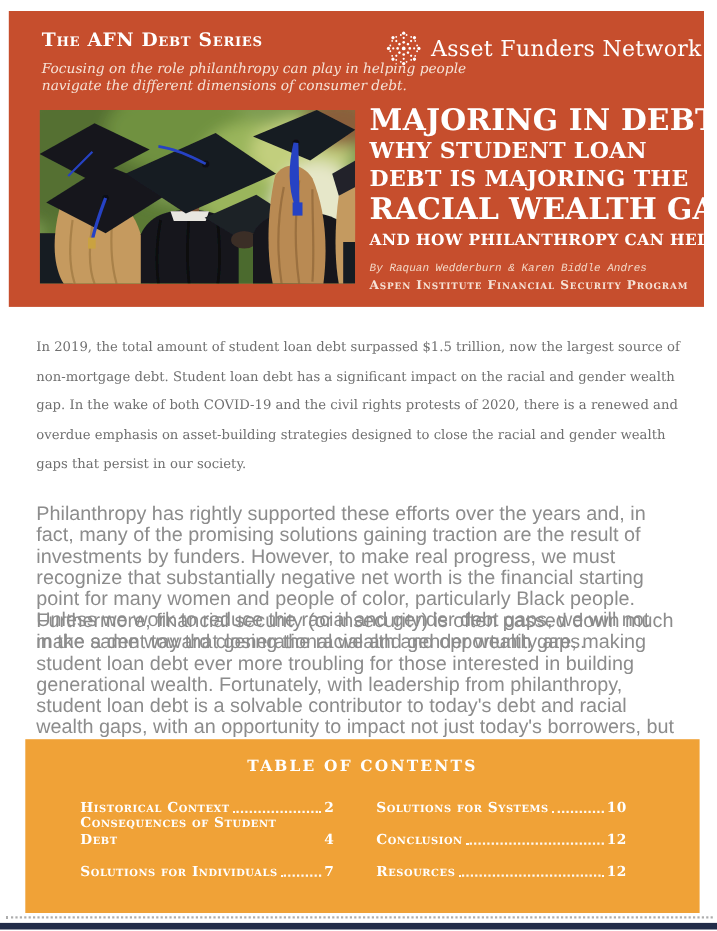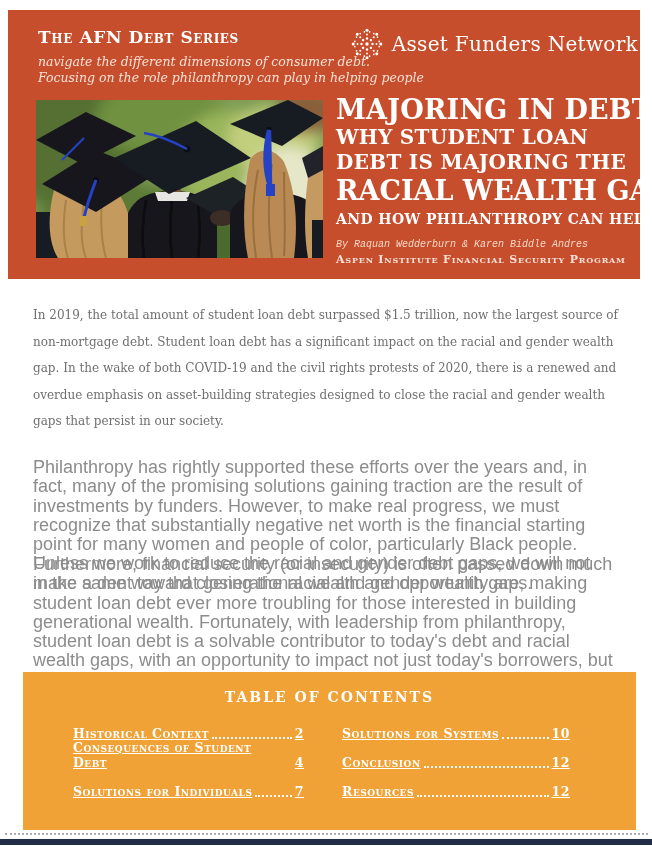--- a/index.html
+++ b/index.html
@@ -39,38 +39,38 @@
   .para3{top:555px;}
 
   
   .toc{position:absolute;left:23px;top:672px;width:613px;height:158px;background:#F0A237;color:#fff;}
   .toc-title{position:absolute;left:0;top:17px;width:100%;text-align:center;
              font-size:14px;font-weight:700;letter-spacing:2px;}
   .toc-col{position:absolute;top:55px;}
   .toc-col-left{left:50px;width:231px;}
   .toc-col-right{left:319px;width:228px;}
   .toc-entry{display:flex;align-items:flex-end;height:14px;margin-bottom:15px;
-             font-variant:small-caps;font-weight:700;font-size:12.5px;letter-spacing:.5px;cursor:pointer;text-decoration:underline;}
+             font-variant:small-caps;font-weight:700;font-size:12.5px;letter-spacing:.5px;cursor:pointer;}
   .toc-leader{flex:1;margin:0 3px 2px 3px;border-bottom:2px dotted rgba(255,255,255,.95);}
   .toc-page{flex:none;}
 
   
   .dotted-divider{position:absolute;left:5px;top:833px;width:643px;border-top:2px dotted #ADADAD;}
   .footer-bar{position:absolute;left:0;top:839px;width:652px;height:6px;background:#222D49;}
 </style>
 </head>
 <body>
 
 <div class="page">
 
   <div class="header">
     <div class="series-title">The AFN Debt Series</div>
     <div class="tagline">
+      <div>Focusing on the role philanthropy can play in helping people</div>
       <div>navigate the different dimensions of consumer debt.</div>
-      <div>Focusing on the role philanthropy can play in helping people</div>
     </div>
 
     <div class="logo">
       <svg viewBox="-18 -18 36 36">
         <g fill="#ffffff">
           <circle r="1.7"></circle>
           <g id="arm">
             <circle cx="0" cy="-5.5" r="1.2"></circle>
             <circle cx="0" cy="-9.5" r="1.0"></circle>
             <circle cx="0" cy="-13.8" r="1.5"></circle>

